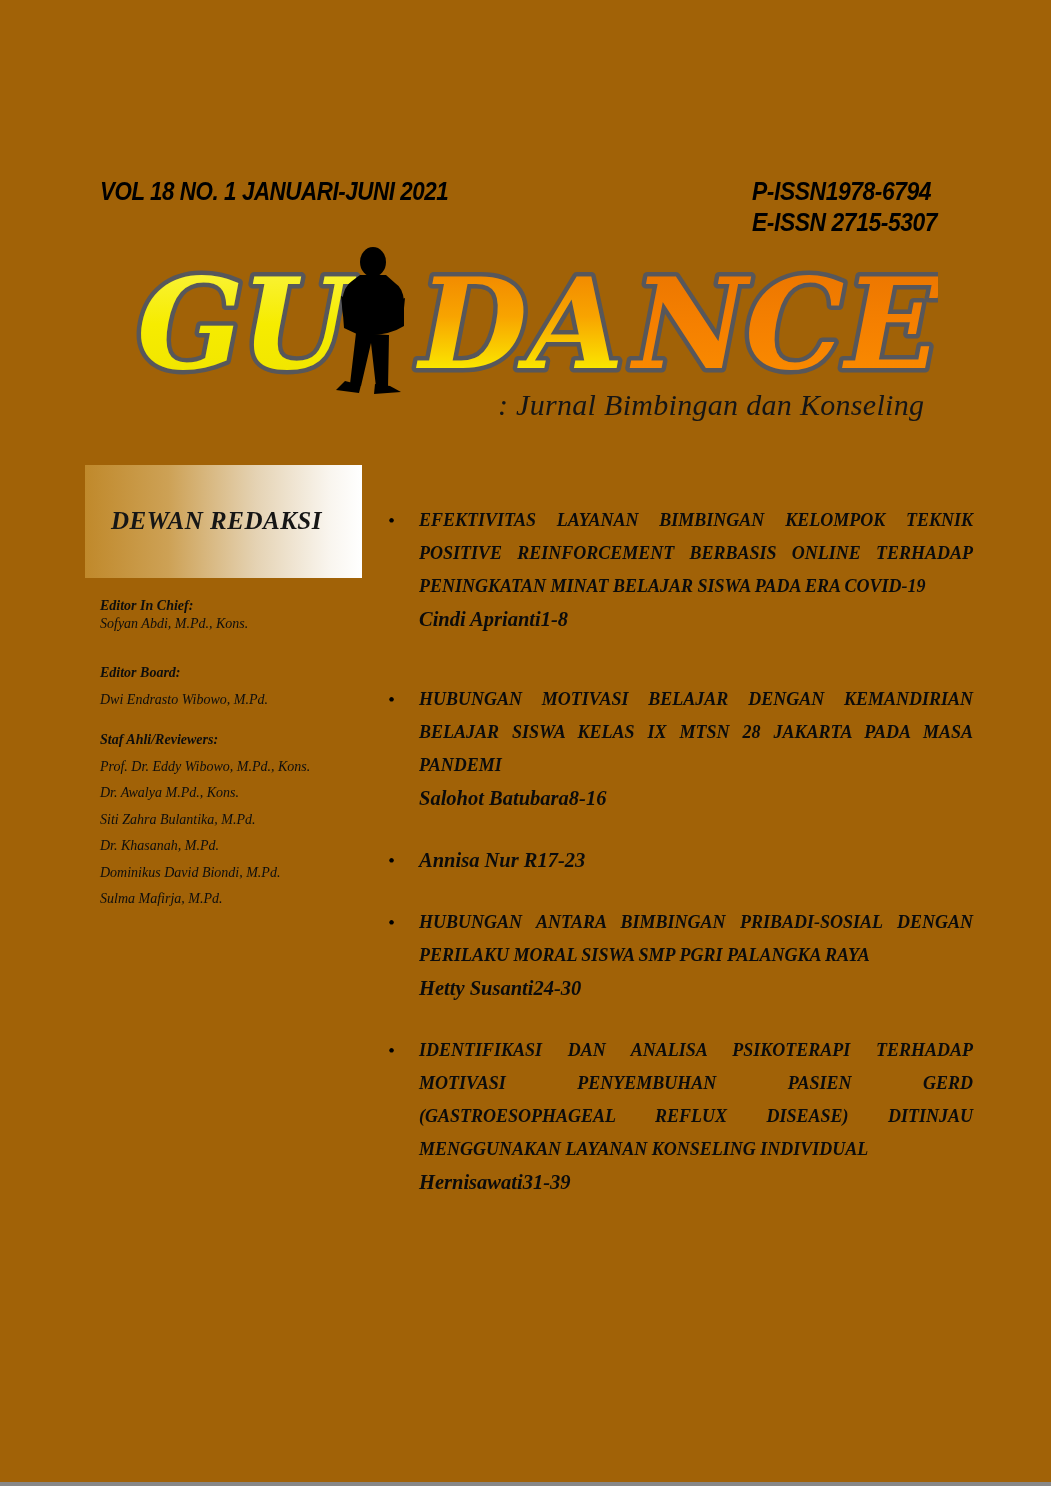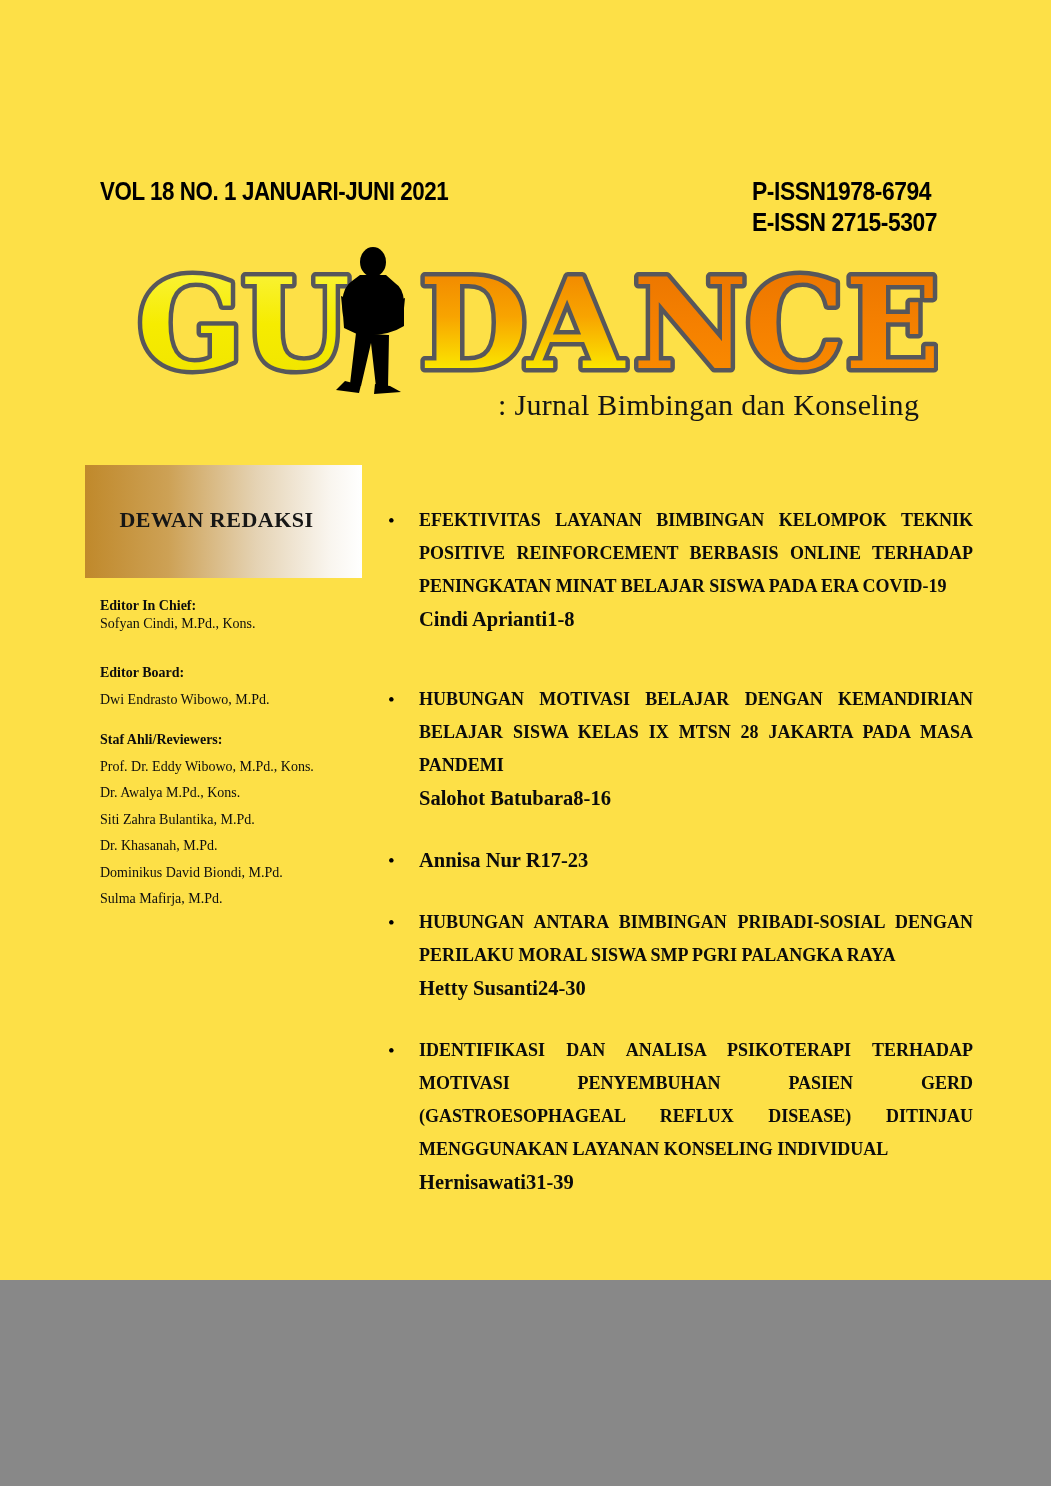--- a/index.html
+++ b/index.html
@@ -1,19 +1,19 @@
 <!DOCTYPE html>
 <html><head>
 <meta charset="utf-8">
 <style>
   html,body{margin:0;padding:0;background:#888;}
   .page{
-    position:relative;width:1051px;height:1280px;margin:0 auto;
-    background:#fde047;overflow:hidden;
-    font-family:"Liberation Serif", serif;color:#111;
+    position:relative;width:1051px;height:1482px;margin:0 auto;
+    background:#a16207;overflow:hidden;
+    font-family:"Liberation Serif", serif;color:#111;font-style:italic;
   }
   
   .vol{
     position:absolute;left:100px;top:176px;
     font-family:"Liberation Sans", sans-serif;font-weight:bold;
     font-size:26px;letter-spacing:-0.5px;white-space:nowrap;
     transform:scaleX(0.86);transform-origin:left top;color:#000;
   }
   .issn{
     position:absolute;left:752px;top:176px;
@@ -33,21 +33,21 @@
     position:absolute;left:498px;top:388px;width:415px;text-align:right;
     font-size:30px;color:#151515;letter-spacing:0.3px;white-space:nowrap;
   }
   
   .board-header{
     position:absolute;left:85px;top:465px;width:277px;height:113px;
     background:linear-gradient(to right,#c0892b 0%,#cda155 30%,#e5d3b4 62%,#f9f5ee 88%,#ffffff 100%);
   }
   .board-header .bh-title{
     position:absolute;left:0;right:14px;top:42px;text-align:center;
-    font-weight:bold;font-size:22px;letter-spacing:0.5px;color:#161616;
+    font-weight:bold;font-size:25px;letter-spacing:0.5px;color:#161616;
     white-space:nowrap;
   }
   .sidebar{
     position:absolute;left:100px;top:597px;width:283px;
     font-size:14px;line-height:1.25;color:#0d0d0d;
   }
   .side-heading{font-weight:bold;margin:0;}
   .side-member{margin:0;}
   .gap-a{margin-top:32px;}
   .gap-b{margin-top:9px;}
@@ -122,21 +122,21 @@
     </svg>
   </div>
   <div class="subtitle">: Jurnal Bimbingan dan Konseling</div>
 
   <div class="board-header">
     <div class="bh-title">DEWAN REDAKSI</div>
   </div>
 
   <div class="sidebar">
     <p class="side-heading">Editor In Chief:</p>
-    <p class="side-member">Sofyan Cindi, M.Pd., Kons.</p>
+    <p class="side-member">Sofyan Abdi, M.Pd., Kons.</p>
 
     <p class="side-heading gap-a">Editor Board:</p>
     <p class="side-member gap-b">Dwi Endrasto Wibowo, M.Pd.</p>
 
     <p class="side-heading gap-c">Staf Ahli/Reviewers:</p>
     <p class="side-member gap-b">Prof. Dr. Eddy Wibowo, M.Pd., Kons.</p>
     <p class="side-member gap-b">Dr. Awalya M.Pd., Kons.</p>
     <p class="side-member gap-b">Siti Zahra Bulantika, M.Pd.</p>
     <p class="side-member gap-b">Dr. Khasanah, M.Pd.</p>
     <p class="side-member gap-b">Dominikus David Biondi, M.Pd.</p>

